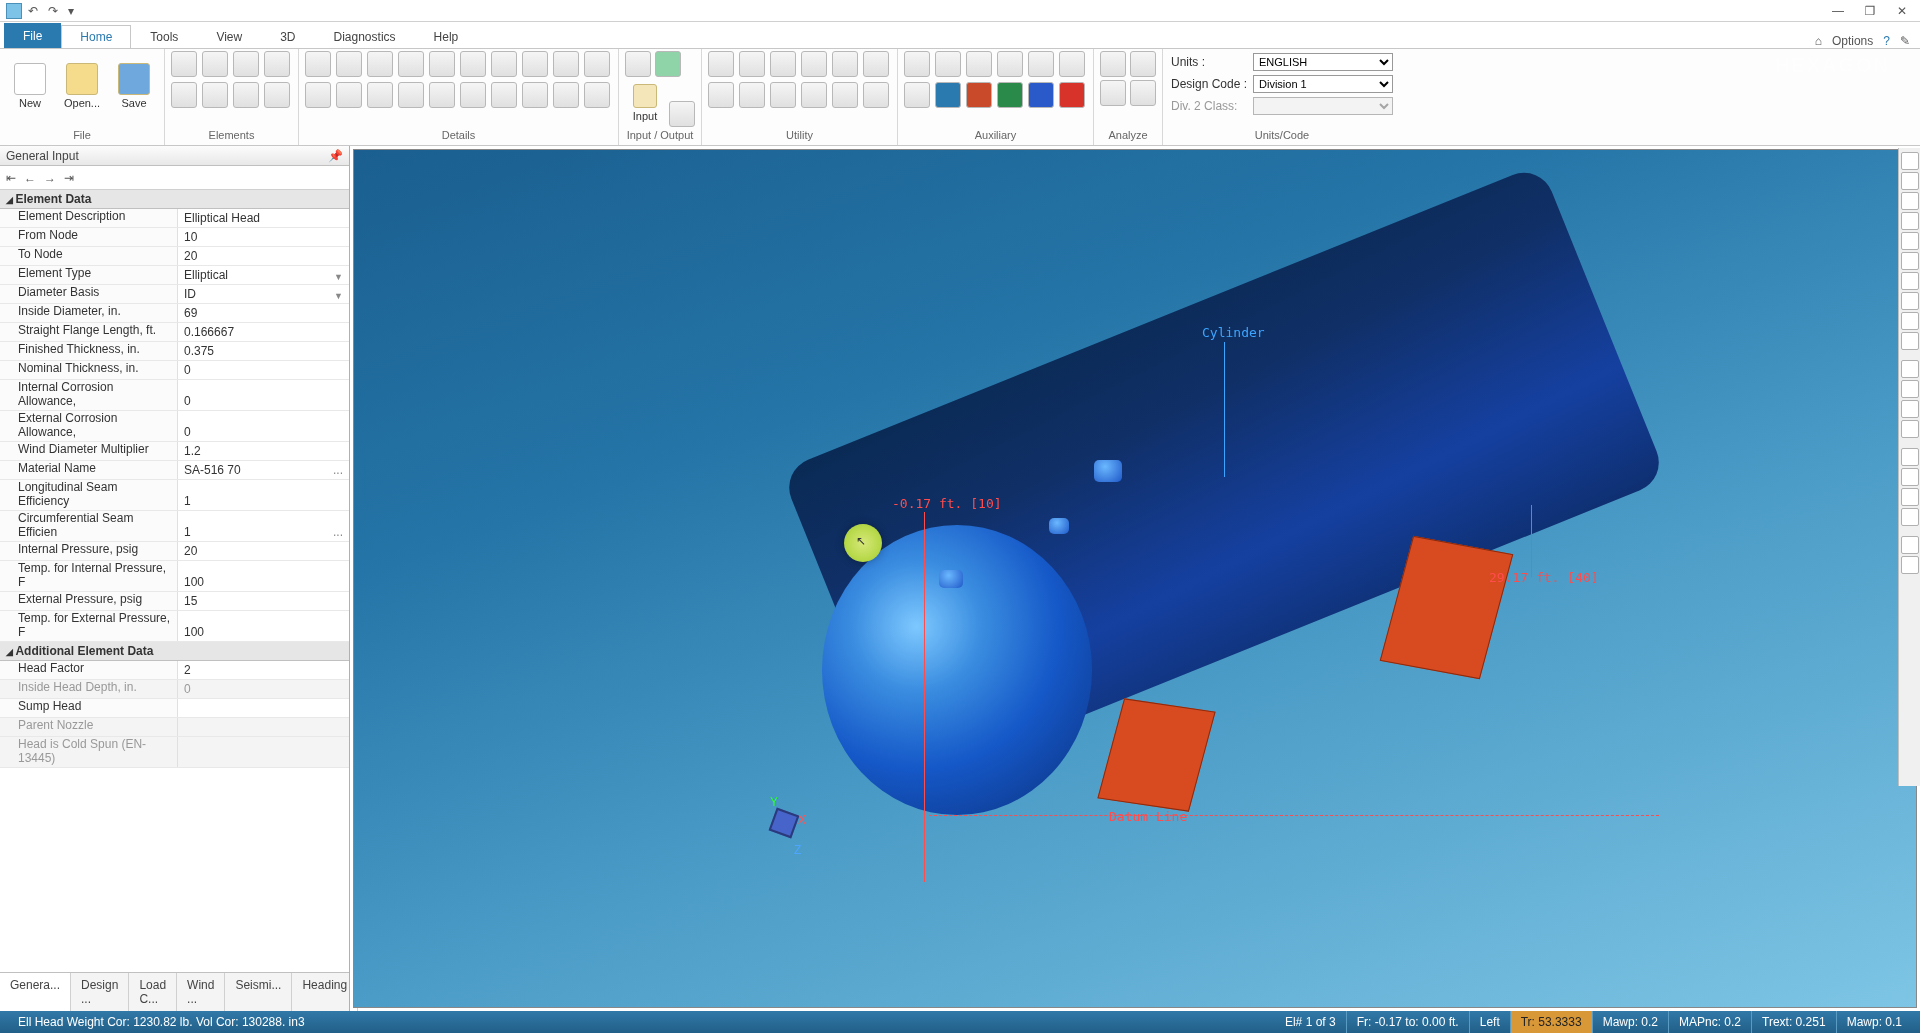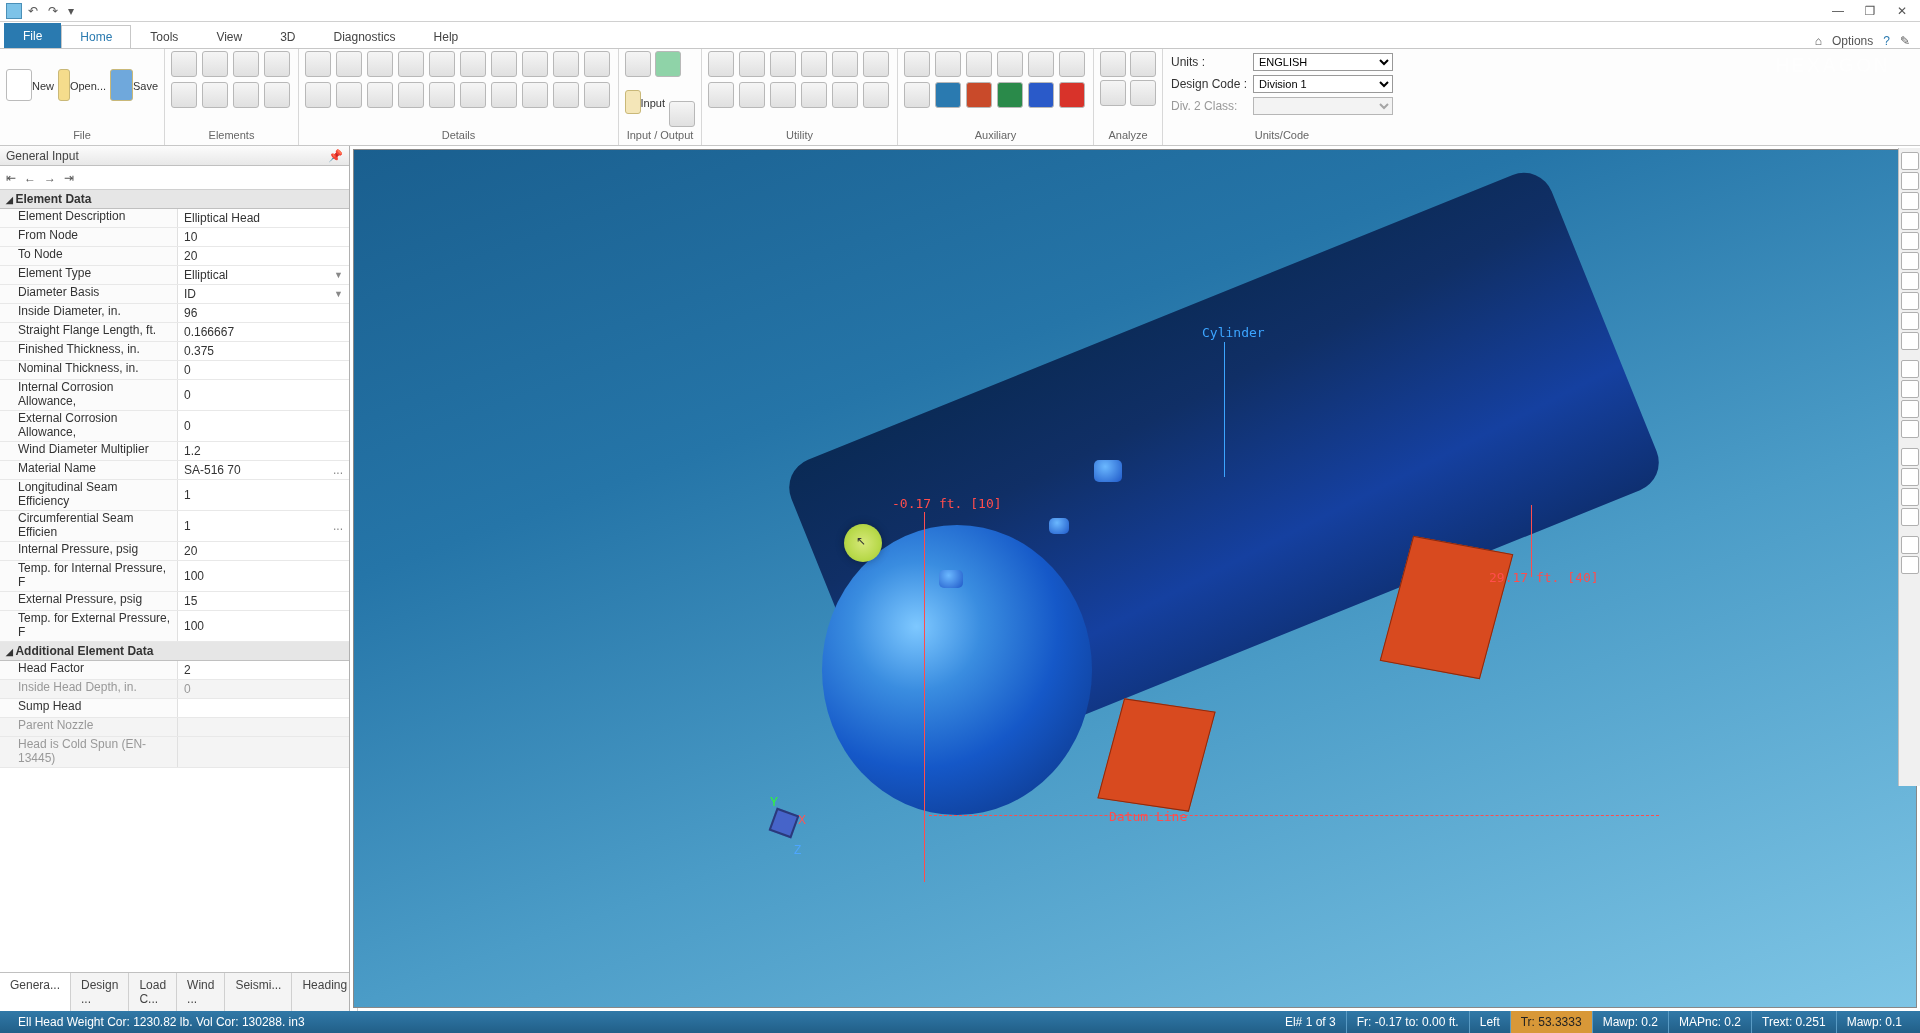--- a/index.html
+++ b/index.html
@@ -13,21 +13,21 @@
 .titlebar .wbtns span{width:24px;text-align:center;color:#555;cursor:pointer}
 .ribbon-tabs{height:26px;display:flex;align-items:flex-end;padding-left:4px;background:#fff}
 .ribbon-tabs .tab{padding:4px 18px;color:#444;cursor:pointer;border:1px solid transparent;border-bottom:none}
 .ribbon-tabs .tab.file{background:#2a7ab0;color:#fff;padding:5px 18px}
 .ribbon-tabs .tab.active{border-color:#c7c7c7;background:#fff;color:#2a7ab0}
 .ribbon-tabs .right{margin-left:auto;display:flex;align-items:center;gap:10px;padding-right:10px;color:#555}
 .ribbon-body{height:98px;border-top:1px solid #c7c7c7;border-bottom:1px solid #c7c7c7;display:flex;background:#fdfdfd}
 .rgroup{border-right:1px solid #d8d8d8;display:flex;flex-direction:column;padding:2px 6px}
 .rgroup .grp-content{flex:1;display:flex;align-items:flex-start;gap:4px}
 .rgroup .grp-label{text-align:center;font-size:11px;color:#666;padding:2px 0}
-.bigbtn{display:flex;align-items:center;justify-content:center;width:48px;height:70px;cursor:pointer}
+.bigbtn{display:flex;flex-direction:column;align-items:center;justify-content:center;width:48px;height:70px;cursor:pointer}
 .bigbtn .ico{width:32px;height:32px;background:#f4e6b8;border:1px solid #c9b878;border-radius:3px;margin-bottom:2px}
 .bigbtn .lbl{font-size:11px;color:#333;text-align:center}
 .icogrid{display:grid;grid-template-columns:repeat(4,28px);grid-auto-rows:28px;gap:3px}
 .icogrid.c6{grid-template-columns:repeat(6,28px)}
 .icogrid.c10{grid-template-columns:repeat(10,28px)}
 .sico{width:26px;height:26px;border:1px solid #b8b8b8;background:linear-gradient(#f5f5f5,#e0e0e0);border-radius:3px;cursor:pointer}
 .unitsbox{display:flex;flex-direction:column;gap:4px;padding:2px;font-size:11px}
 .unitsbox .row{display:flex;align-items:center;gap:4px}
 .unitsbox label{width:78px;color:#333}
 .unitsbox select{width:140px;font-size:11px;border:1px solid #999;background:#fff;padding:1px}
@@ -35,21 +35,21 @@
 .left-panel{width:350px;border-right:1px solid #b0b0b0;display:flex;flex-direction:column;background:#fff}
 .panel-hdr{height:20px;background:linear-gradient(#fcfcfc,#e8e8e8);border-bottom:1px solid #c0c0c0;padding:2px 6px;color:#444;display:flex;align-items:center}
 .panel-hdr .pin{margin-left:auto;color:#666}
 .panel-tb{height:24px;border-bottom:1px solid #d0d0d0;display:flex;align-items:center;gap:8px;padding:0 6px}
 .panel-tb span{color:#555;cursor:pointer}
 .propgrid{flex:1;overflow:auto}
 .propgrid .cat{background:#e6e6e6;font-weight:bold;padding:2px 6px;border-bottom:1px solid #c0c0c0;color:#333;cursor:pointer}
 .propgrid .cat::before{content:"◢ ";font-size:9px}
 .proprow{display:flex;border-bottom:1px solid #e8e8e8;min-height:19px}
 .proprow .k{width:178px;padding:0 6px 2px 18px;border-right:1px solid #e0e0e0;color:#333;background:#fbfbfb}
-.proprow .v{flex:1;padding:2px 6px;color:#333;background:#fff;display:flex;align-items:center}
+.proprow .v{flex:1;padding:2px 6px;color:#333;background:#fff;display:flex;align-items:flex-end}
 .proprow .v .dd{margin-left:auto;color:#888;font-size:9px}
 .proprow .v .dots{margin-left:auto;color:#888}
 .proprow.dis .k,.proprow.dis .v{color:#999;background:#f4f4f4}
 .bottom-tabs{display:flex;border-top:1px solid #c0c0c0;background:#f4f4f4}
 .bottom-tabs .bt{padding:5px 10px;border-right:1px solid #d0d0d0;color:#444;cursor:pointer;font-size:12px}
 .bottom-tabs .bt.active{background:#fff}
 .view-area{flex:1;display:flex;flex-direction:column;position:relative}
 .canvas{flex:1;position:relative;background:linear-gradient(160deg,#1a5f8f 0%,#2575a8 30%,#4b9cc7 60%,#7ec5e5 100%);margin:3px;border:1px solid #888;overflow:hidden}
 .view-tabs{display:flex;background:#f2f2f2;border-top:1px solid #c0c0c0;margin:0 3px}
 .view-tabs .vt{padding:4px 14px;border-right:1px solid #c0c0c0;color:#444;cursor:pointer}
@@ -314,21 +314,21 @@
           <div class="proprow">
             <div class="k">Diameter Basis</div>
             <div class="v">
               <span>ID</span>
               <span class="dd">▼</span>
             </div>
           </div>
           <div class="proprow">
             <div class="k">Inside Diameter, in.</div>
             <div class="v">
-              <span>96</span>
+              <span>69</span>
             </div>
           </div>
           <div class="proprow">
             <div class="k">Straight Flange Length, ft.</div>
             <div class="v">
               <span>0.166667</span>
             </div>
           </div>
           <div class="proprow">
             <div class="k">Finished Thickness, in.</div>

